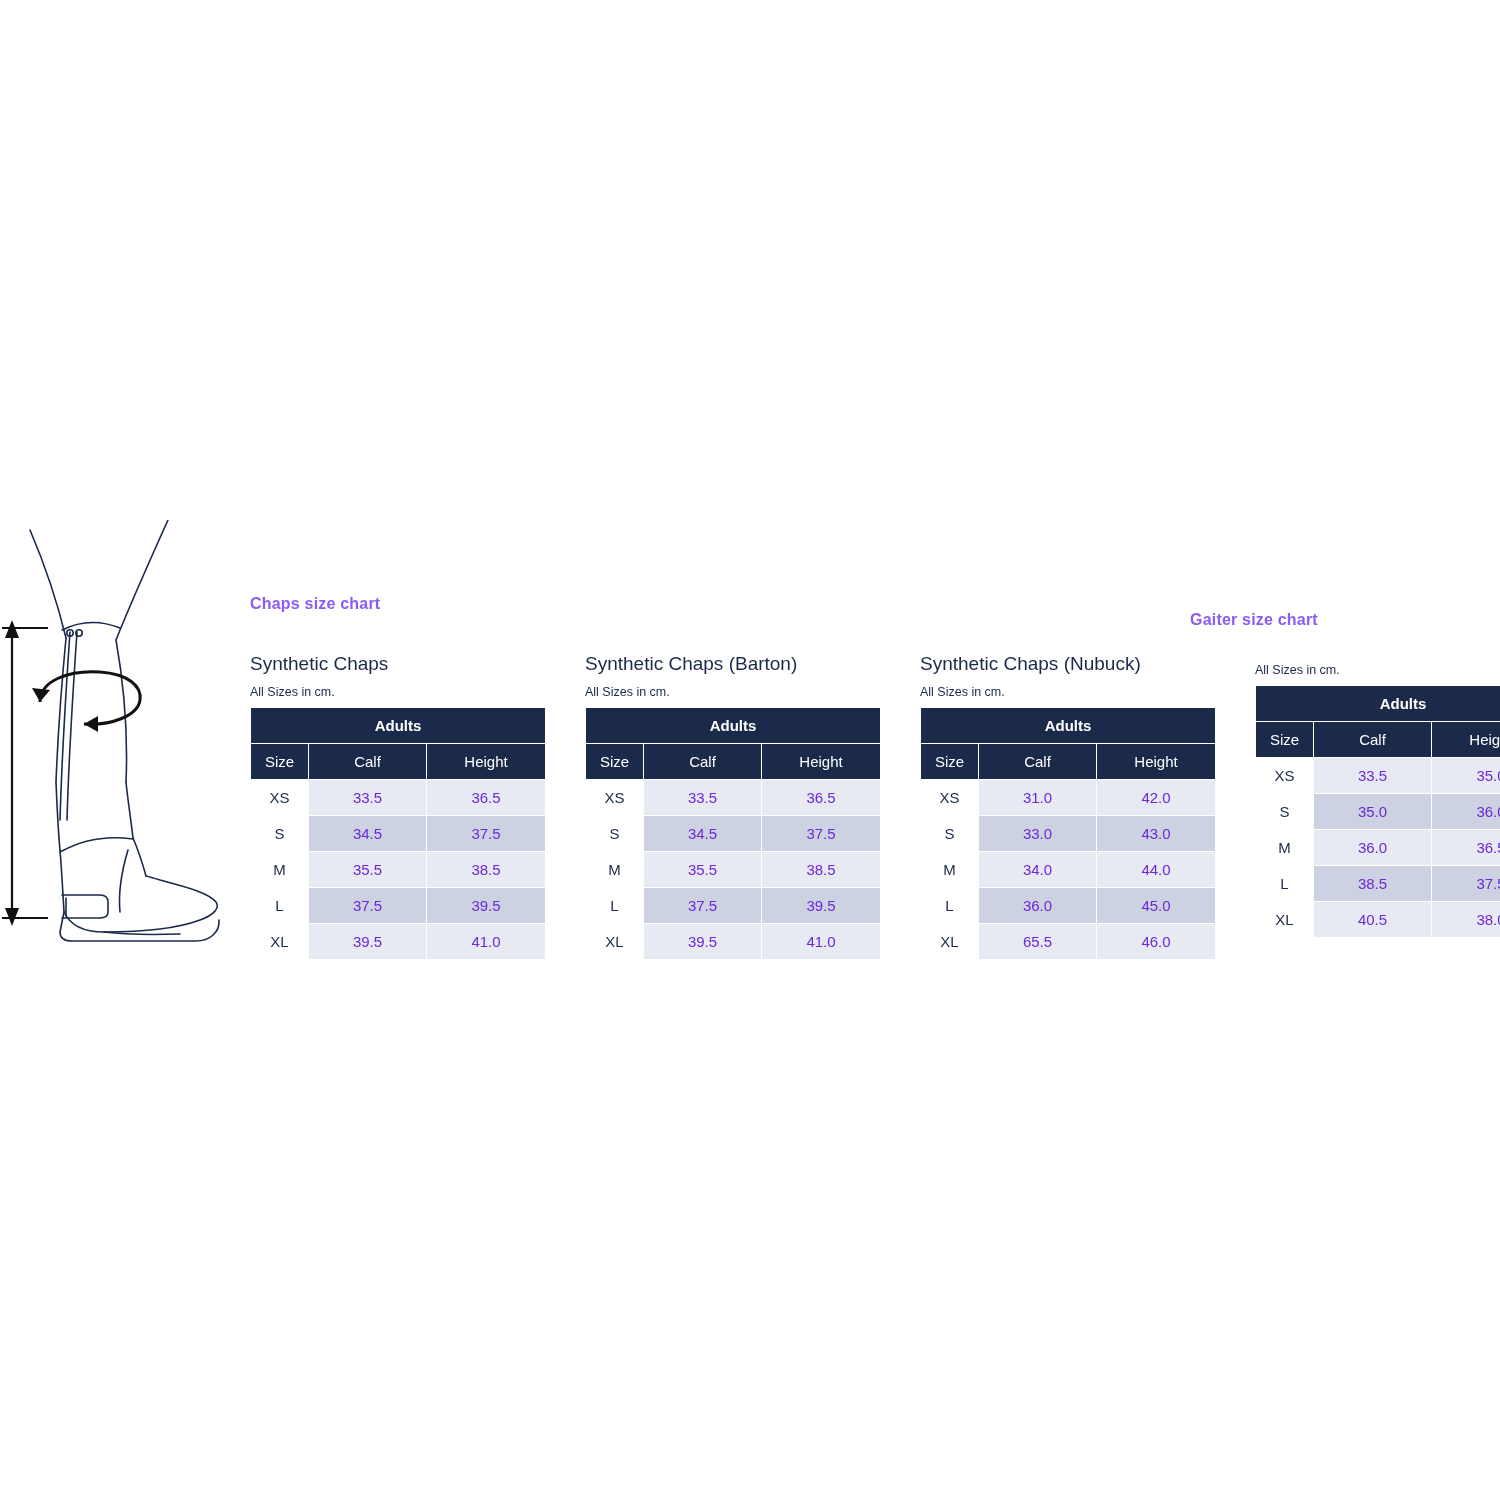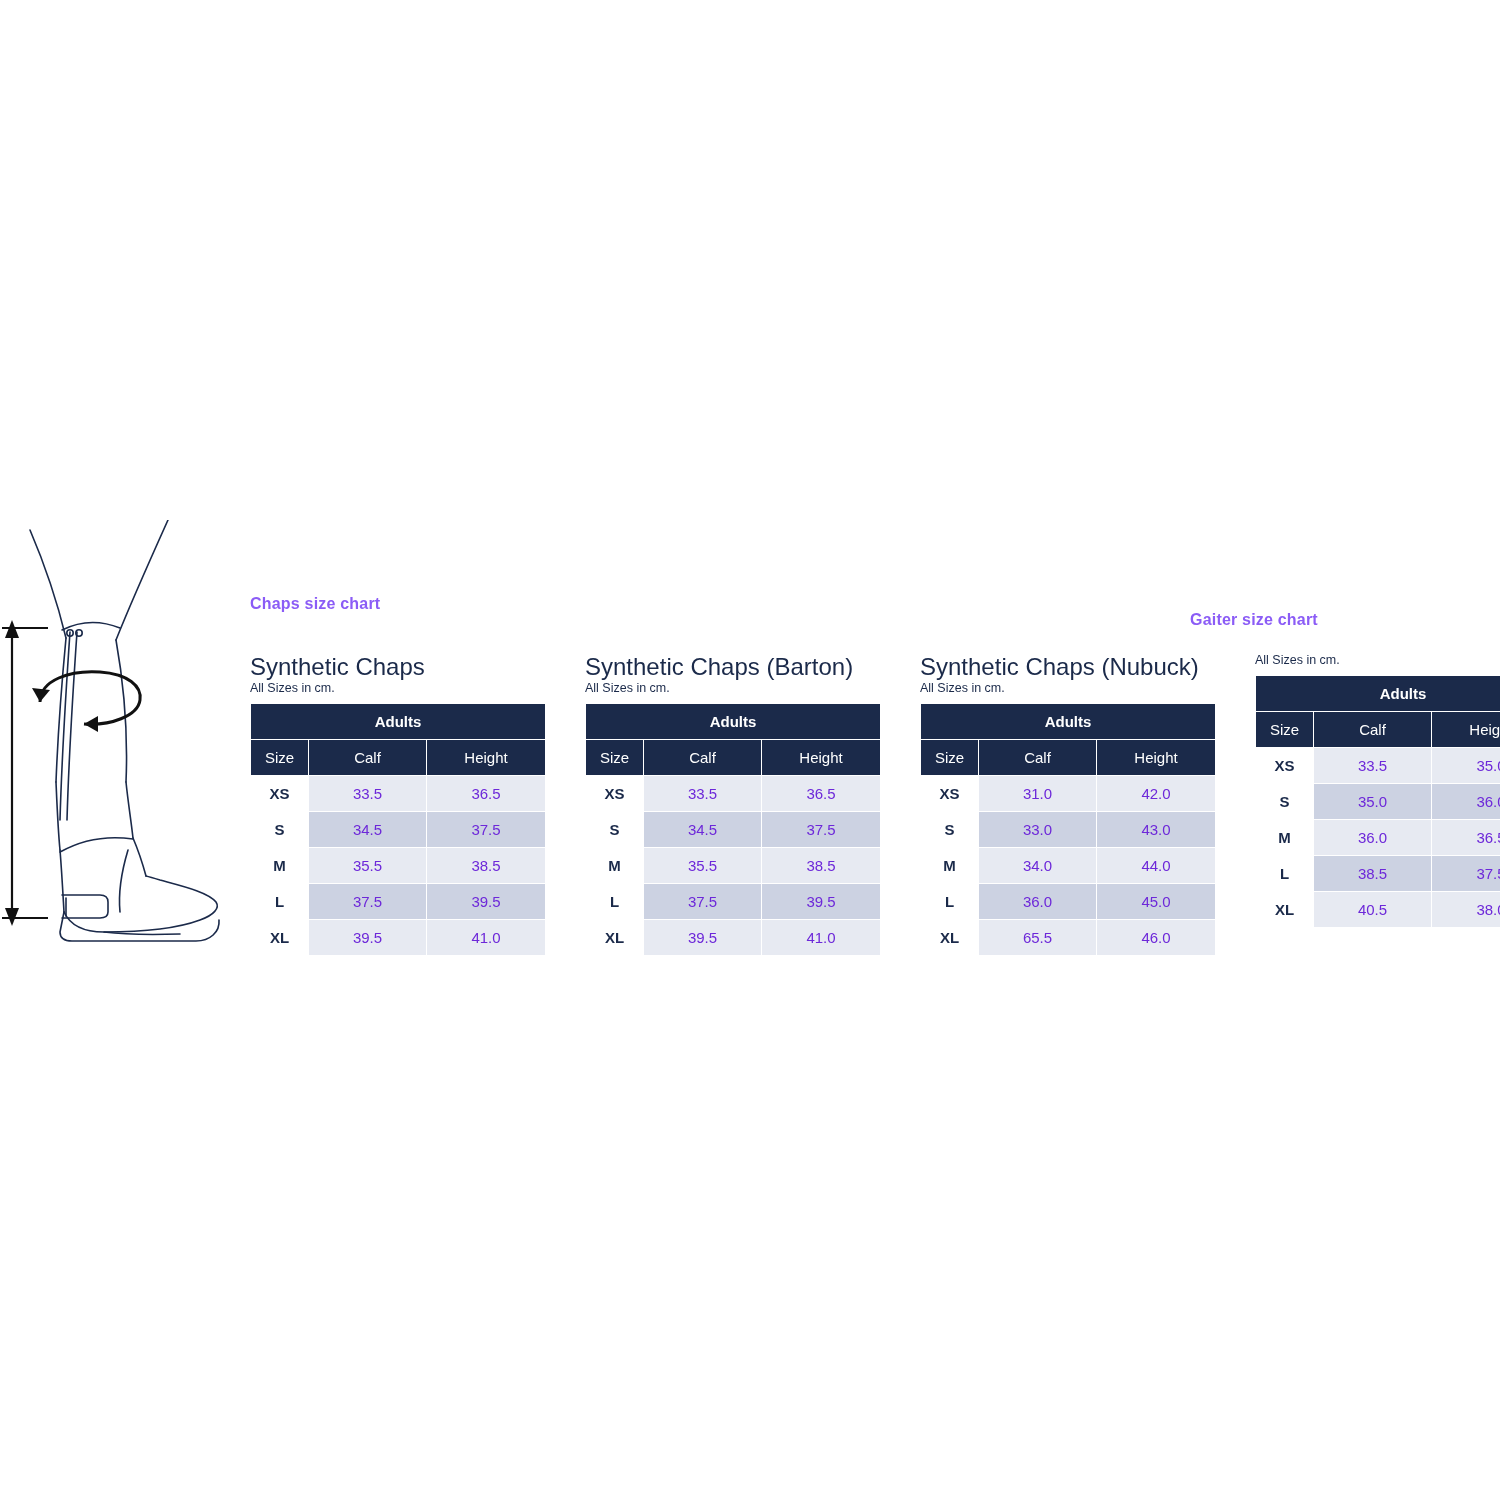--- a/index.html
+++ b/index.html
@@ -72,23 +72,23 @@
 
   .table-block {
     width: 295px;
     margin-right: 40px;
   }
   .table-block:last-child {
     margin-right: 0;
   }
 
   .block-title {
-    font-size: 24px;
+    font-size: 19px;
     color: #1b2a4a;
-    margin-bottom: 0;
+    margin-bottom: 10px;
     white-space: nowrap;
   }
   .block-sub {
     font-size: 12.5px;
     color: #1b2a4a;
     margin-bottom: 8px;
   }
 
   table.size-table {
     border-collapse: collapse;
@@ -120,21 +120,21 @@
     font-size: 14.5px;
     height: 33px;
   }
 
   .col-size { width: 58px; }
   .col-calf { width: 118px; }
   .col-height { width: 119px; }
 
   td.cell-size {
     background: #ffffff;
-    font-weight: bold;
+    font-weight: normal;
     font-size: 15px;
     color: #1b2a4a;
   }
   tr.row-odd td.cell-val { background: #e7eaf2; }
   tr.row-even td.cell-val { background: #ccd2e2; }
   td.cell-val { color: #6d28d9; font-size: 16px; }
 </style>
 </head>
 <body>
 

